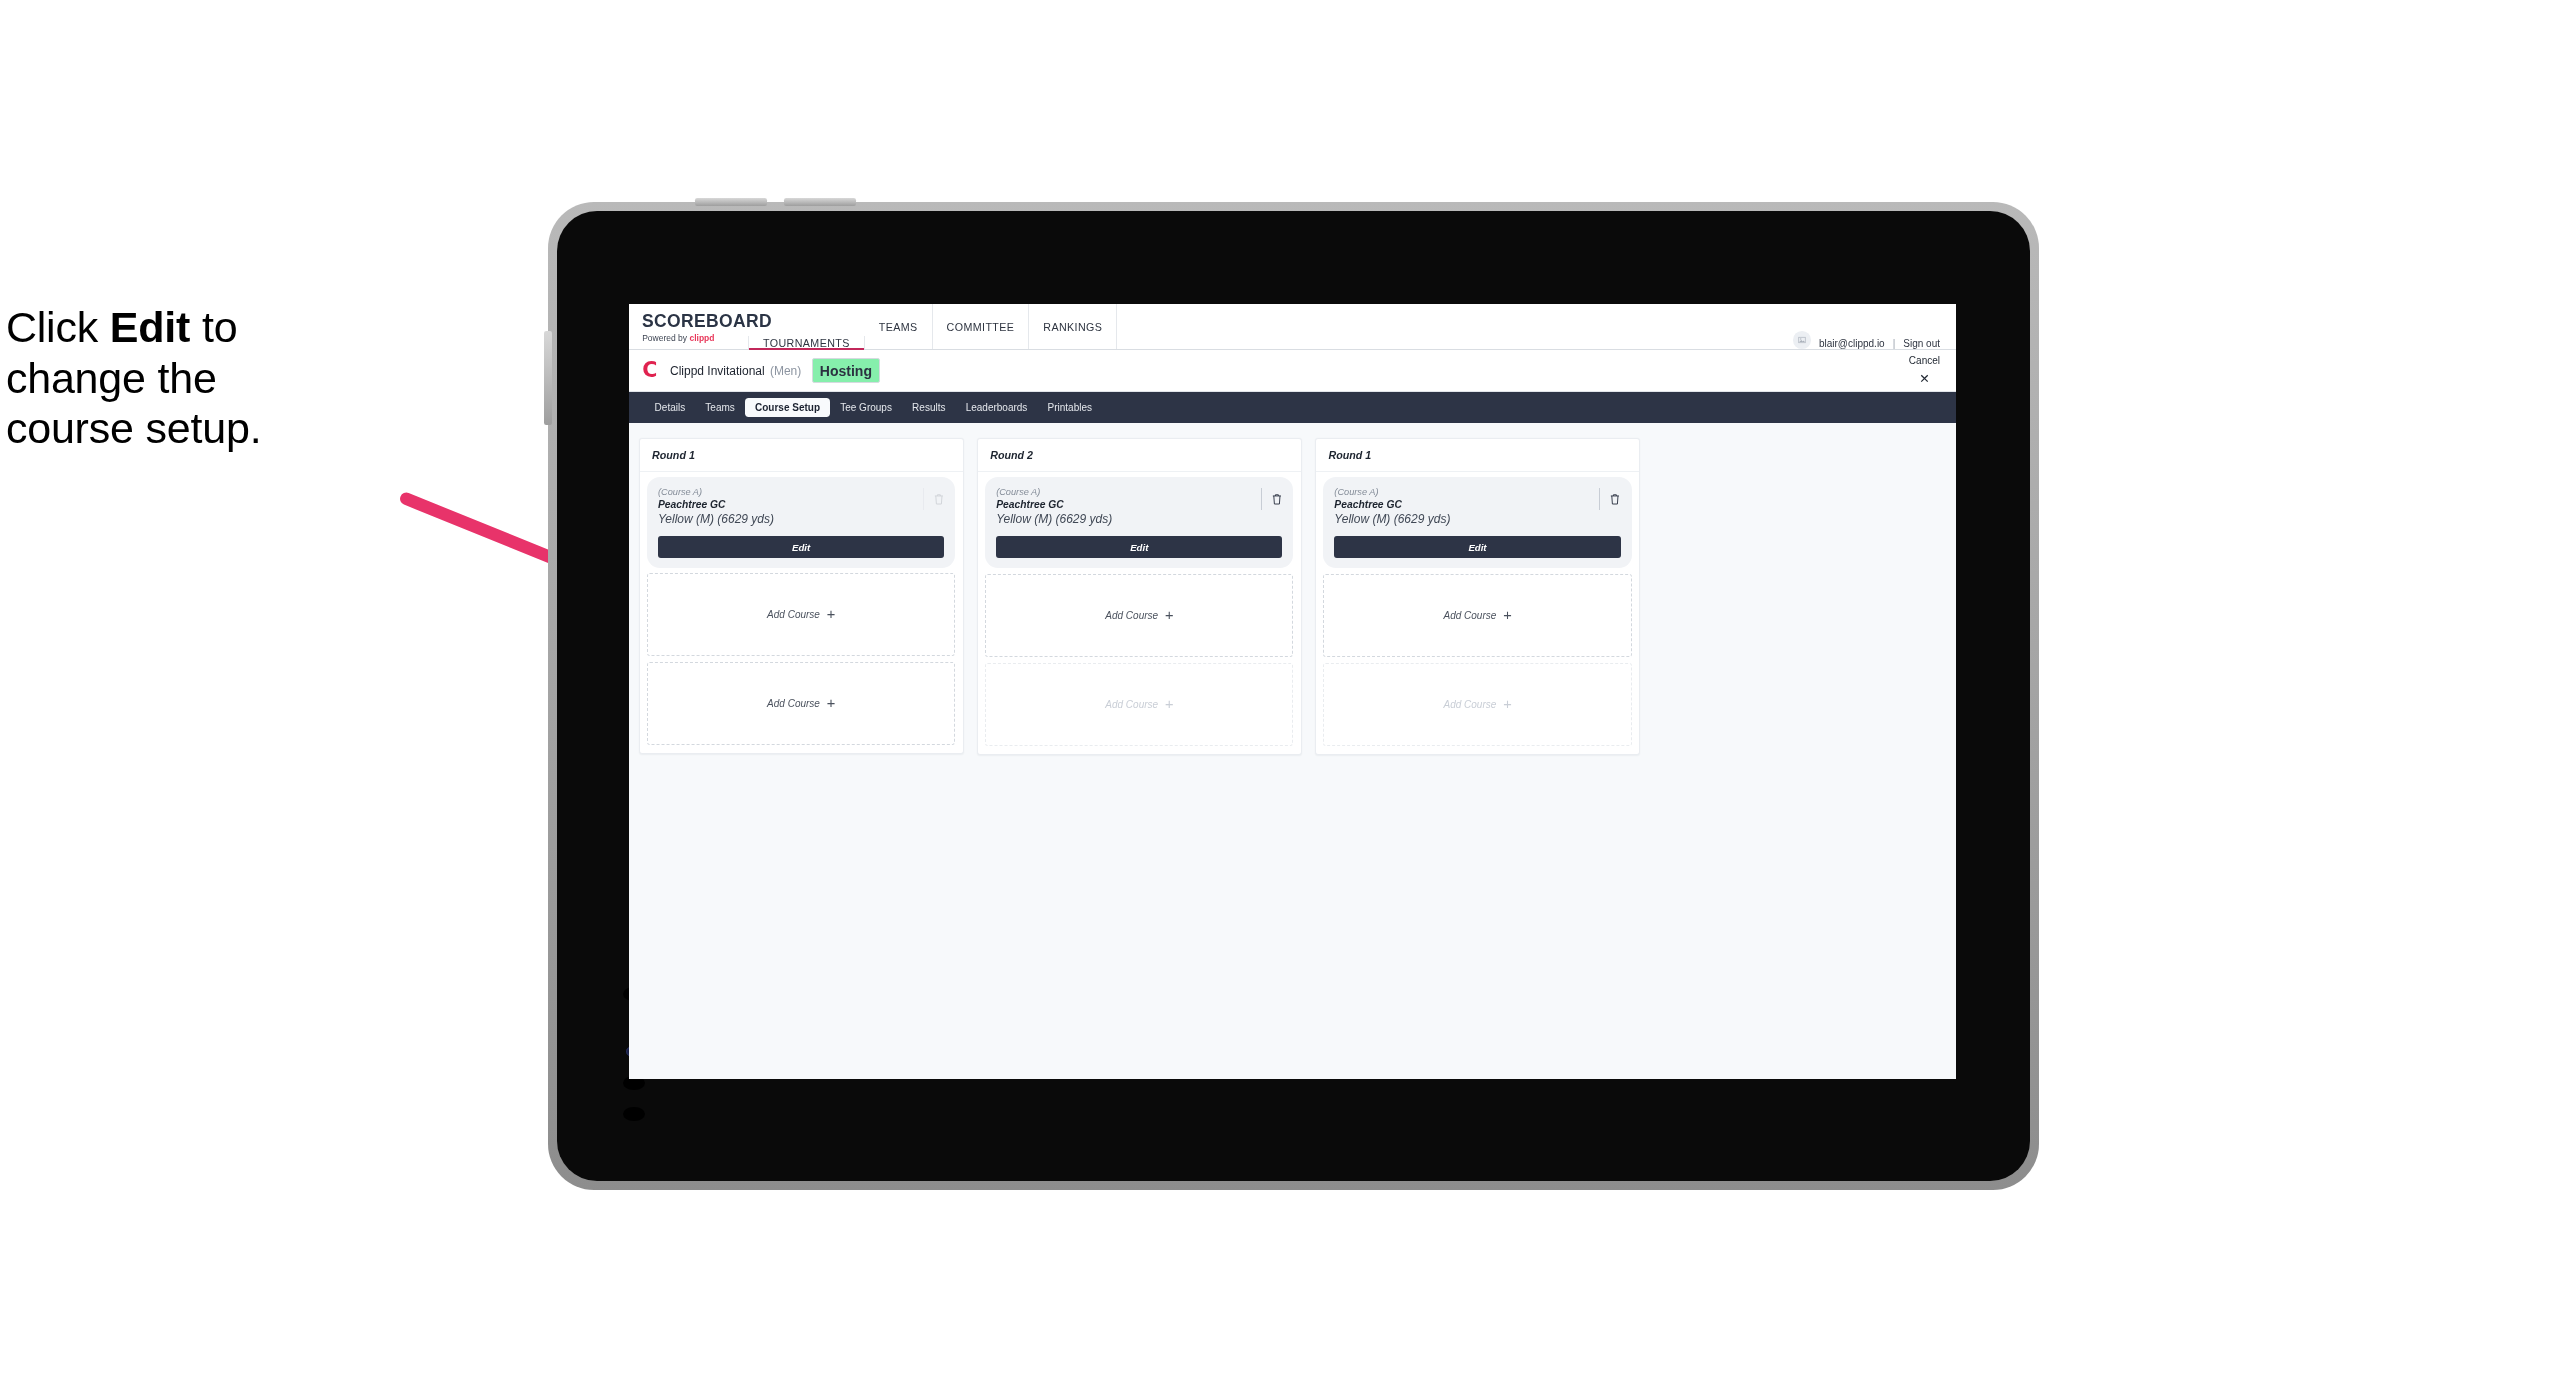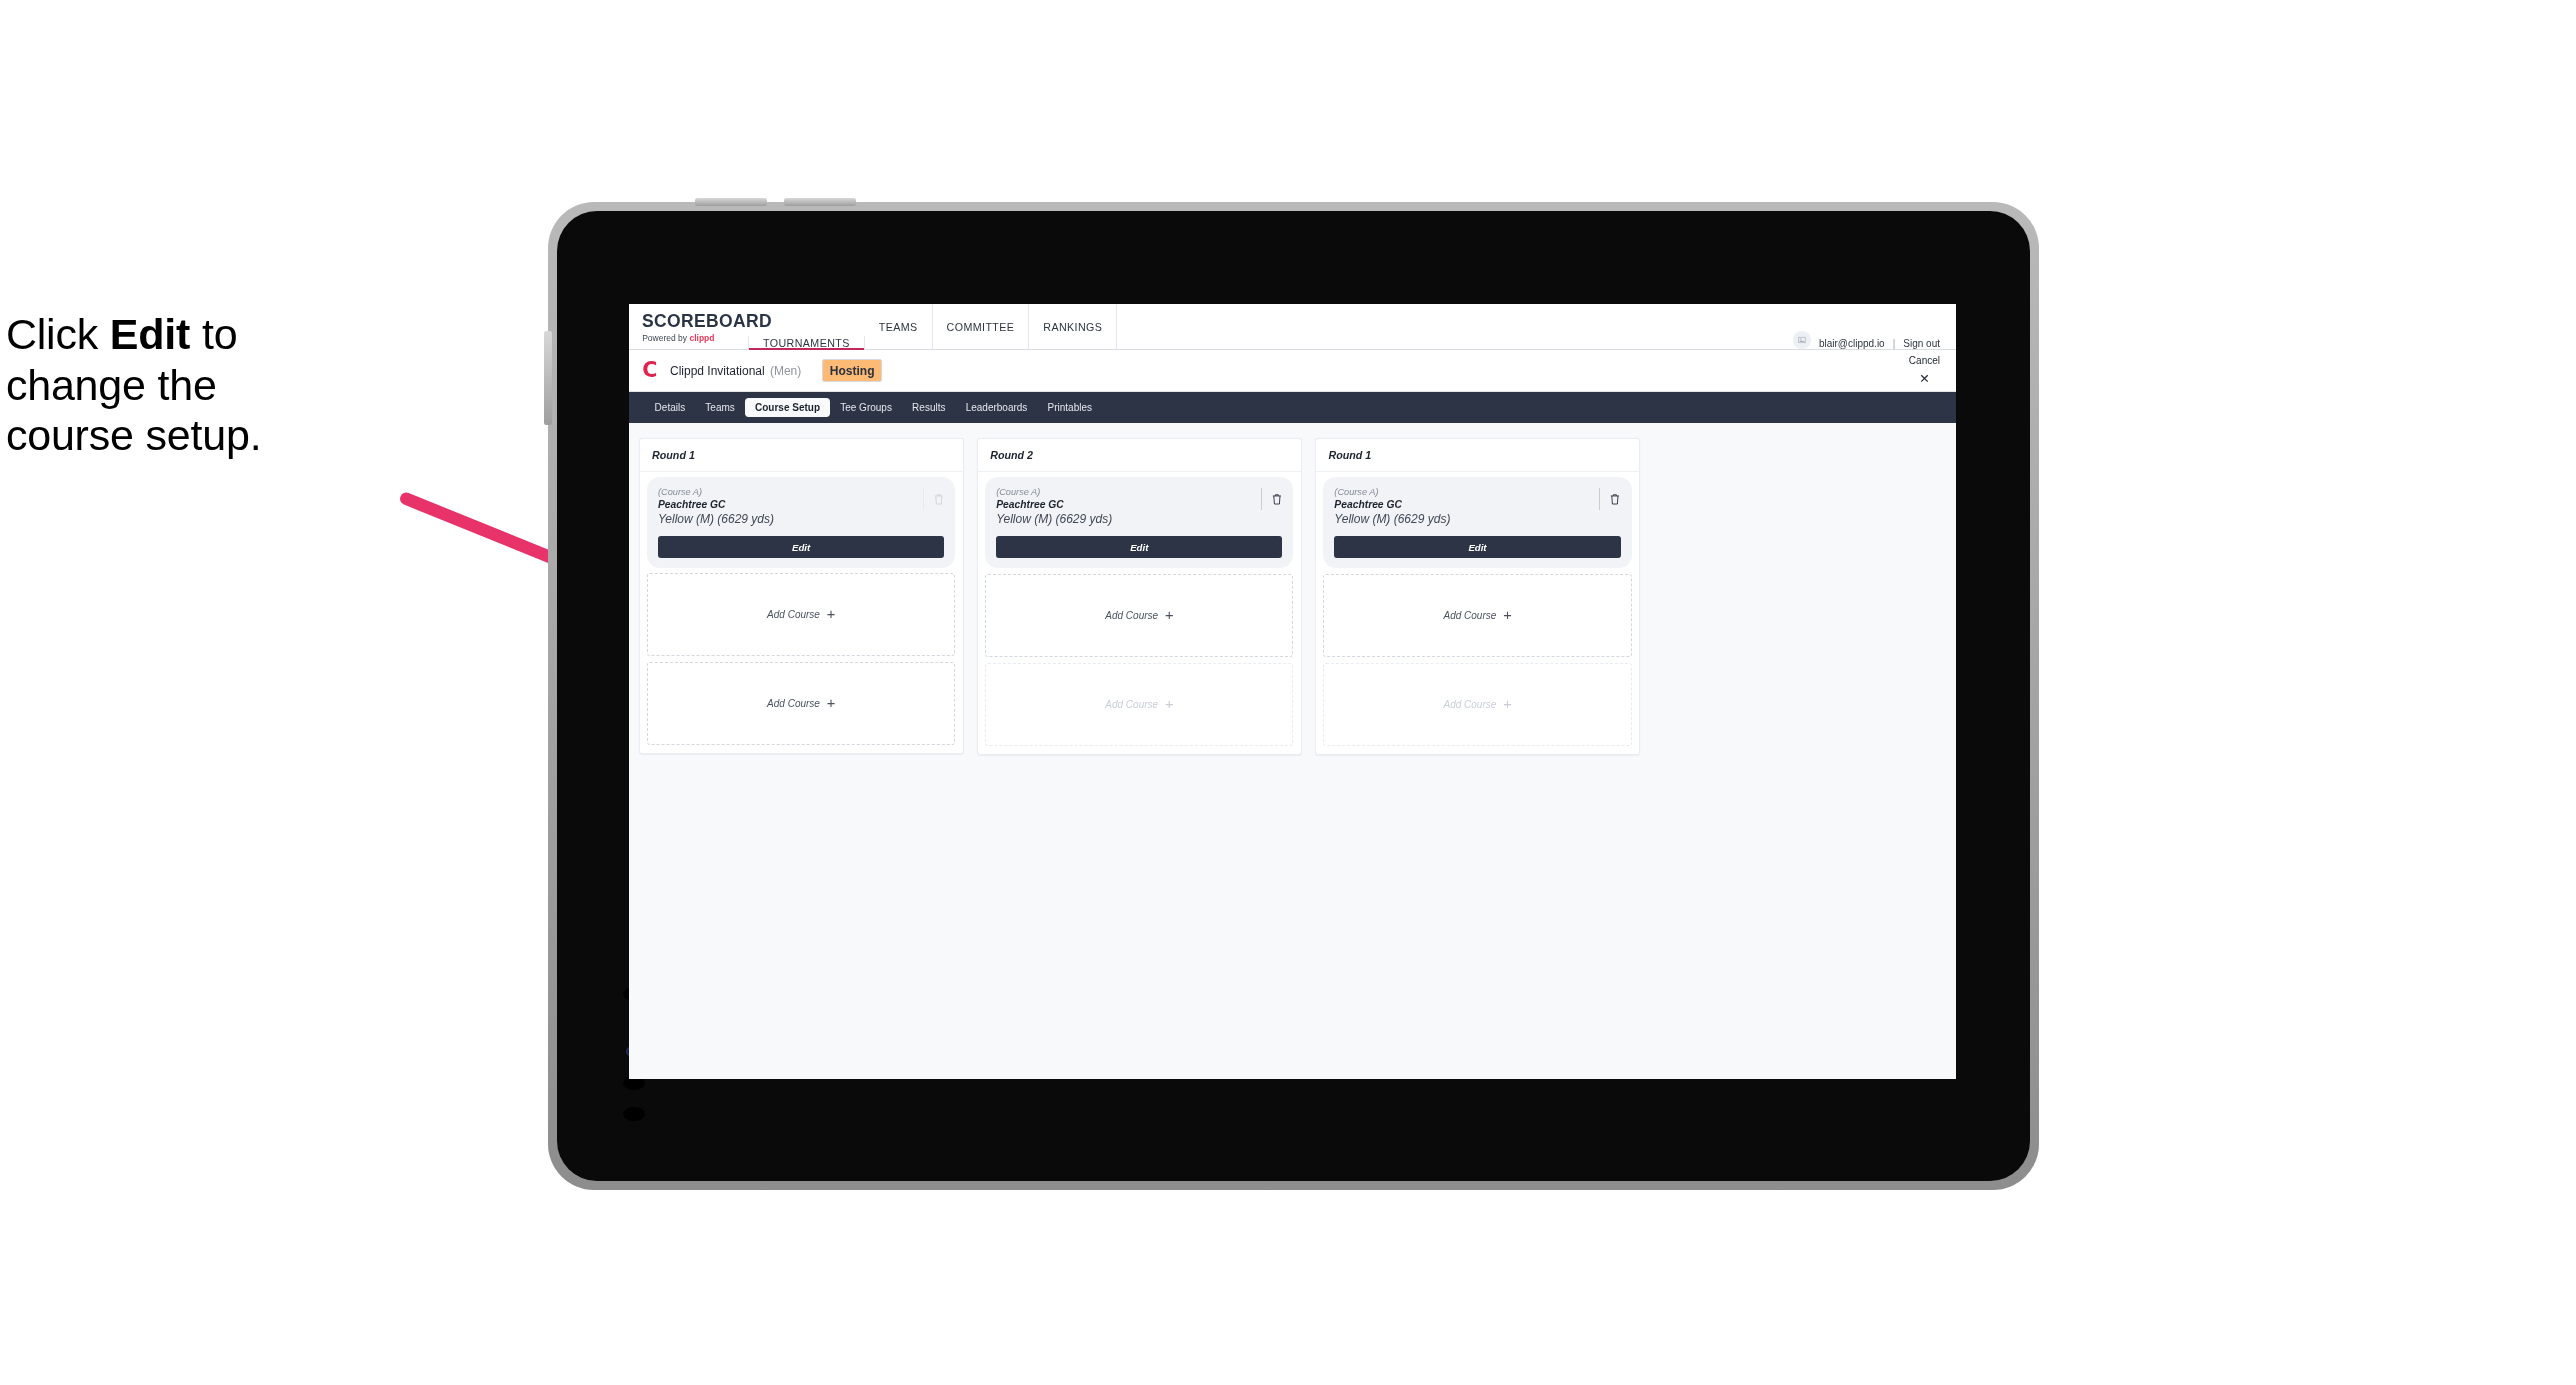--- a/index.html
+++ b/index.html
@@ -6,21 +6,21 @@
   html, body {
     width: 2576px; height: 1386px;
     background: #ffffff;
     font-family: "Liberation Sans", sans-serif;
     overflow: hidden;
   }
 
   
   #annotation {
     position: absolute;
-    left: 5.9px; top: 309px;
+    left: 5.9px; top: 302px;
     width: 412px;
   }
   #annotation .line {
     font-size: 43px;
     line-height: 1.18;
     color: #000000;
     letter-spacing: -0.2px;
     white-space: pre;
   }
   #annotation .bold { font-weight: 700; }
@@ -162,28 +162,28 @@
     width: 19px; height: 19px;
     font-size: 20.6px; font-weight: 700;
     color: #e0224f;
     line-height: 0.88;
     font-family: "DejaVu Sans", sans-serif;
     margin-right: 8.8px;
   }
   #tourn-name { font-size: 12px; color: #1d232e; }
   #tourn-gender { font-size: 12px; color: #8d95a1; margin-left: 5.2px; }
   #hosting-chip {
-    margin-left: 21px;
+    margin-left: 11px;
     border: 0.7px solid #d6dae0;
     border-radius: 2.2px;
     padding: 3.7px 6.6px;
-    font-size: 12px;
+    font-size: 14px;
     font-weight: 700;
     color: #2b3140;
-    background: #fdba74;
+    background: #86efac;
   }
   #cancel-btn {
     margin-left: auto;
     display: flex; align-items: center; gap: 6.6px;
     font-size: 10px; color: #222933;
     cursor: pointer;
     flex-direction: column;
   }
   #cancel-x { font-size: 12.5px; line-height: 1; }
 

